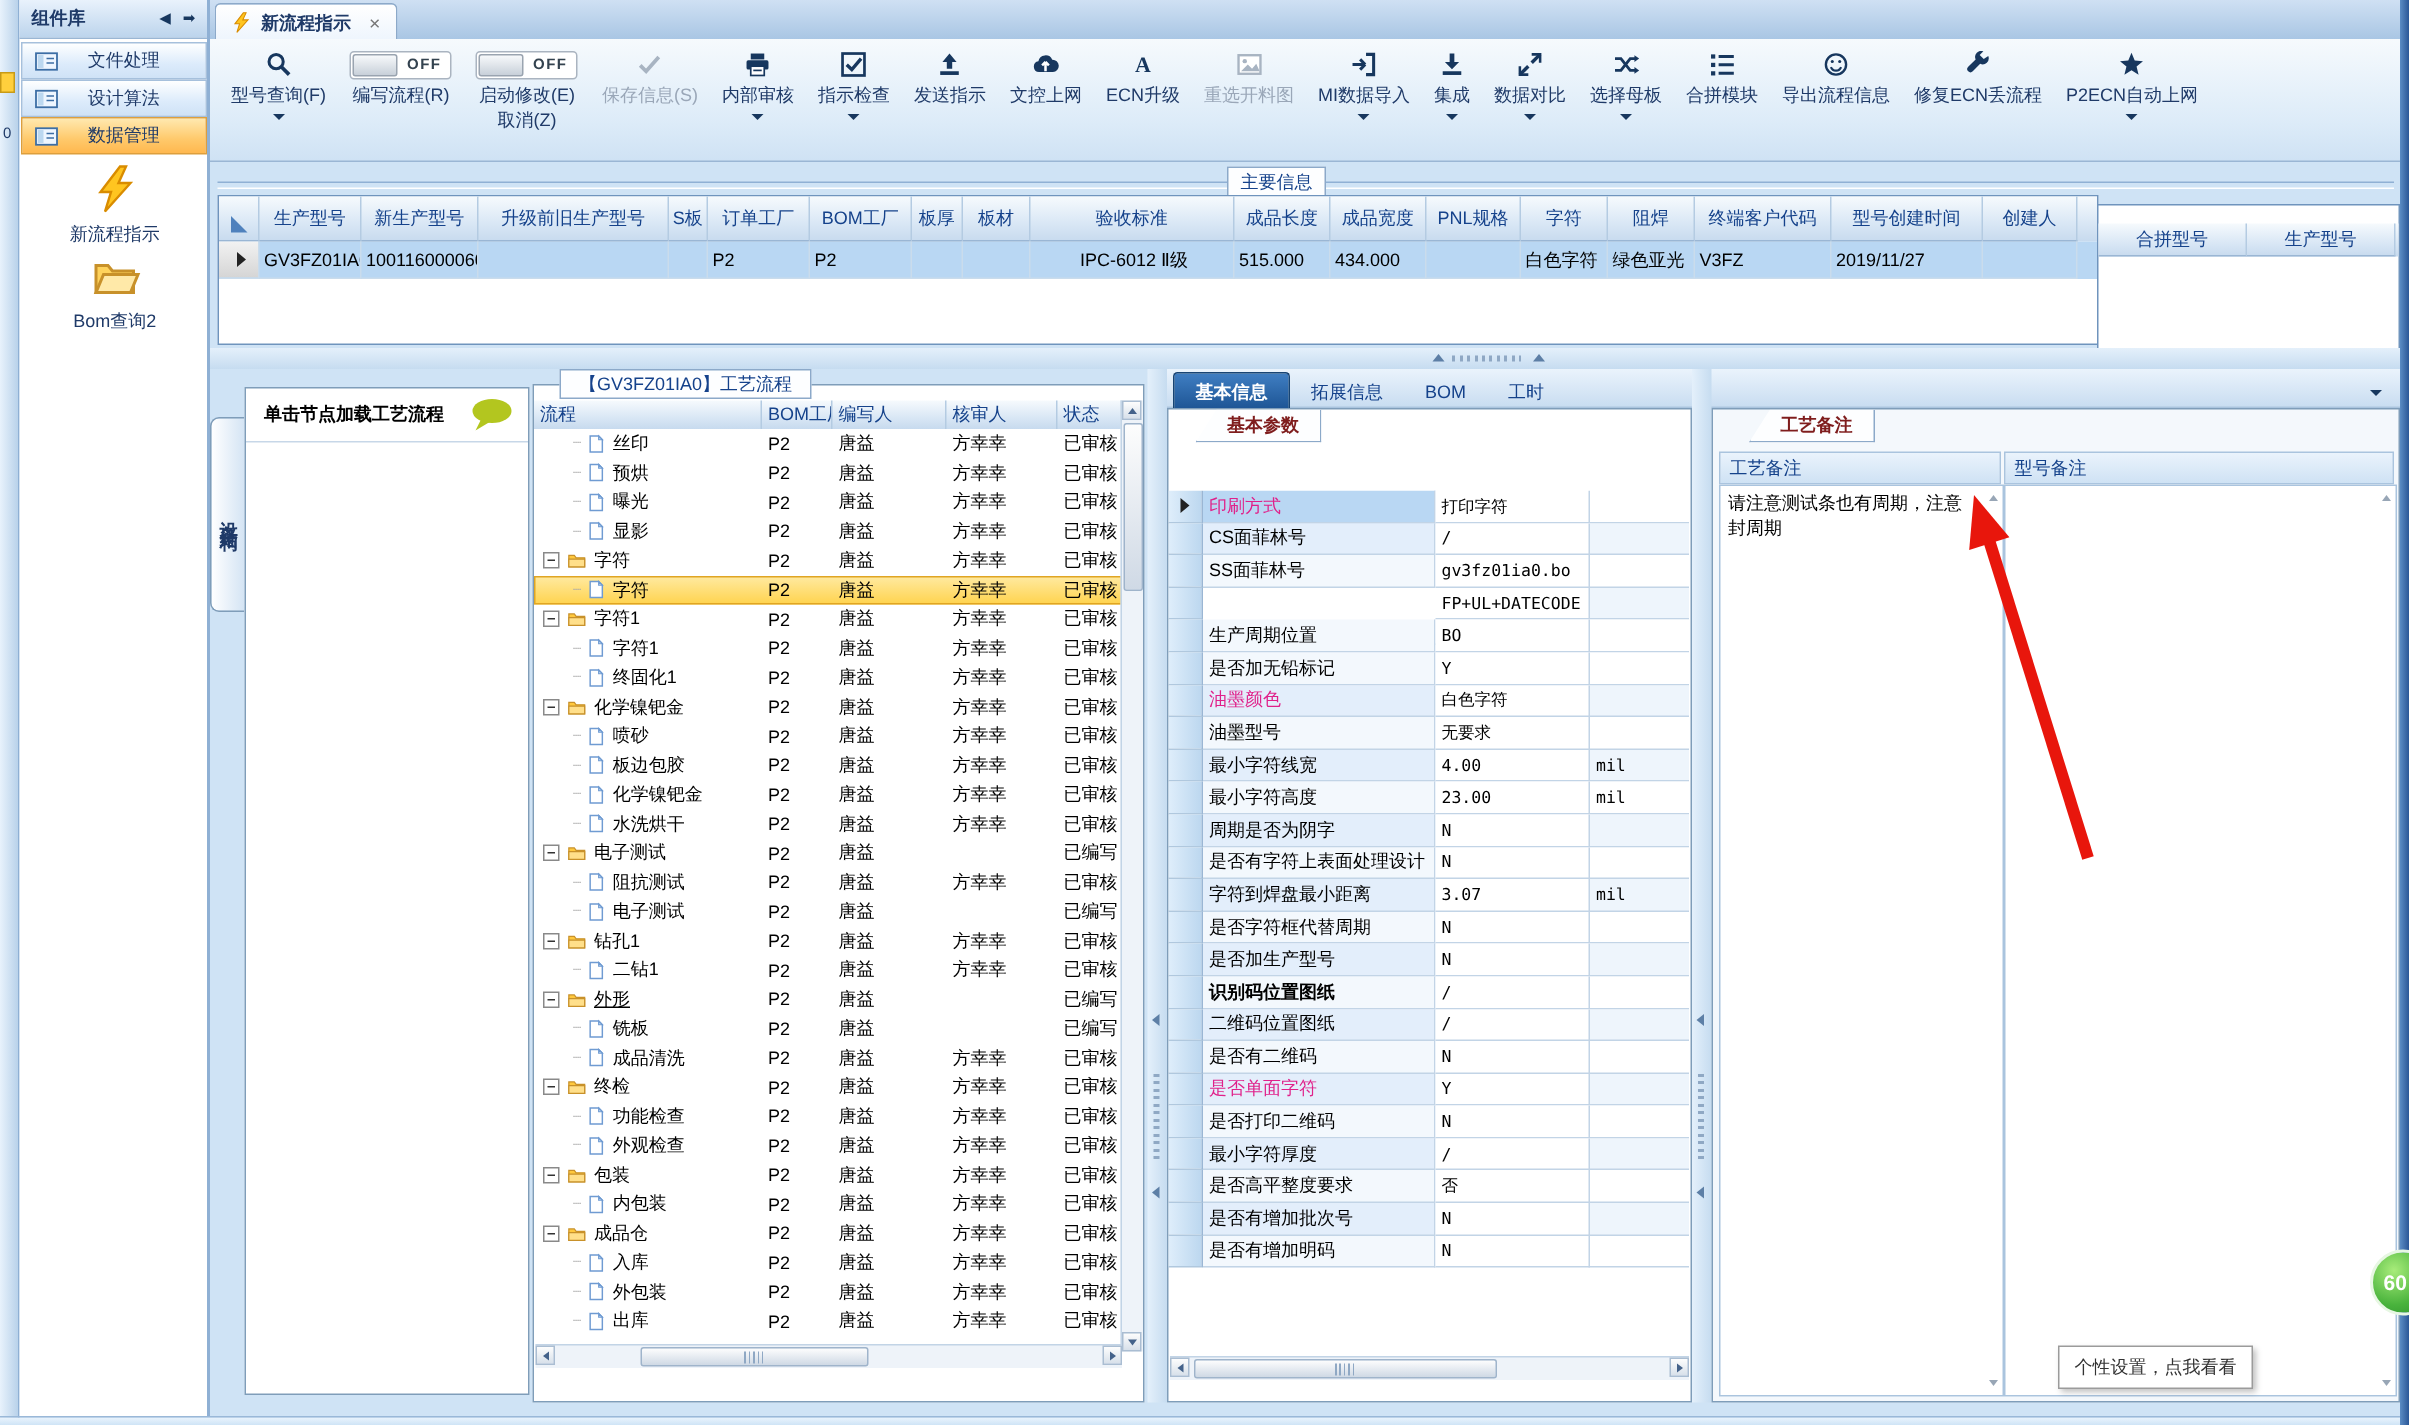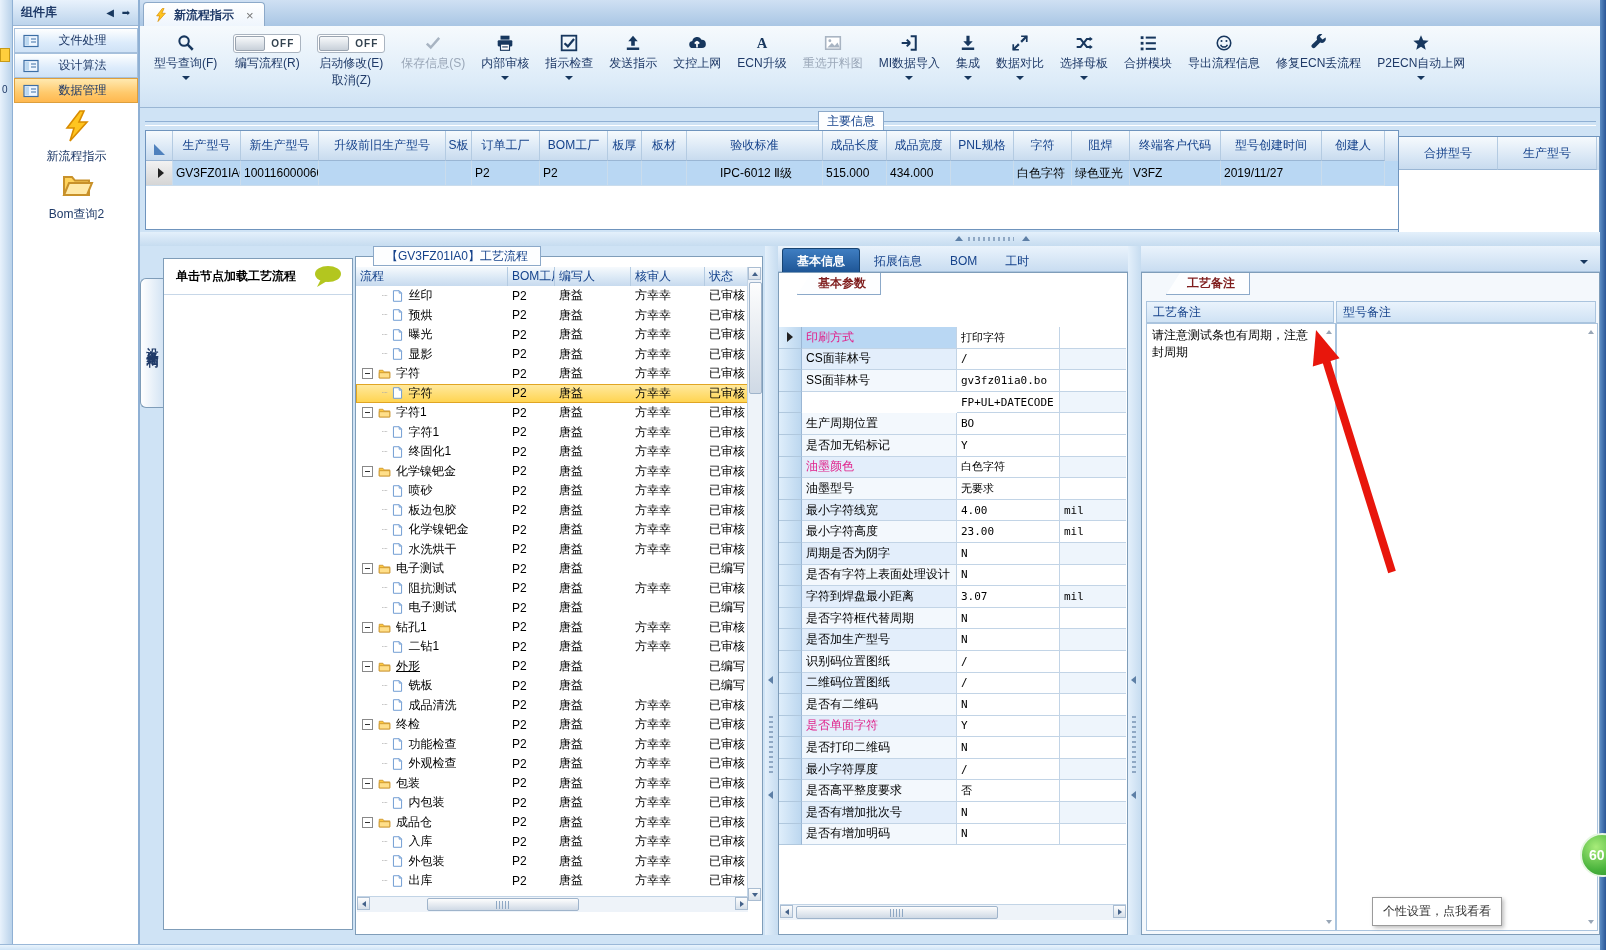--- a/index.html
+++ b/index.html
@@ -56,21 +56,21 @@
   .g-head{display:flex;height:30px;background:linear-gradient(#f6fafd,#d9e7f5 60%,#c7daee);}
   .g-head .hc{border-right:1px solid #b4cbe2;border-bottom:1px solid #9ab6d4;color:#15428b;display:flex;align-items:center;justify-content:center;
               box-sizing:border-box;overflow:hidden;white-space:nowrap;font-size:12px;}
   .g-row{display:flex;height:25px;background:#b9d7f3;}
   .g-row .dc{border-right:1px solid #cadcec;border-bottom:1px solid #cadcec;display:flex;align-items:center;padding-left:3px;
              box-sizing:border-box;overflow:hidden;white-space:nowrap;font-size:12px;}
   .corner-tri{width:0;height:0;border-bottom:11px solid #4f81bd;border-right:11px solid transparent;margin:8px auto 0;}
   .rowmark{background:linear-gradient(#f2f2f2,#d5d5d5);display:flex;align-items:center;justify-content:center;}
   .tri-right{width:0;height:0;border-top:5px solid transparent;border-bottom:5px solid transparent;border-left:6px solid #222;}
   #minigrid{position:absolute;left:1258px;top:28px;width:200px;height:96px;background:#fff;border:1px solid #6f94bd;}
-  #minigrid .g-head{height:33px;}
+  #minigrid .g-head{height:22px;margin-top:12px;}
 
   
   #hsplit{left:140px;top:232px;width:1466px;height:14px;background:linear-gradient(#e4f0fb,#c6dcf0);}
   .dots-h{position:absolute;left:828px;top:5px;width:46px;height:4px;
           background:repeating-linear-gradient(90deg,#8fa8c4 0 2px,transparent 2px 5px);}
   .tri-up{width:0;height:0;border-left:4px solid transparent;border-right:4px solid transparent;border-bottom:5px solid #5d7fa6;position:absolute;top:4px;}
   .vsplit{top:246px;width:13px;height:689px;background:linear-gradient(90deg,#e4f0fb,#c6dcf0);}
   .dots-v{position:absolute;top:470px;left:4px;width:4px;height:60px;
           background:repeating-linear-gradient(#8fa8c4 0 2px,transparent 2px 5px);}
   .vsplit .tri-l{position:absolute;top:430px;left:3px;width:0;height:0;border-top:4px solid transparent;border-bottom:4px solid transparent;border-right:5px solid #5d7fa6;}
@@ -1148,21 +1148,21 @@
           <div class="p-cell p-val" style="width: 67px; flex: 0 0 auto; background: rgb(255, 255, 255);"></div>
         </div>
         <div class="p-row">
           <div class="p-mark" style="width: 22px; flex: 0 0 auto;"></div>
           <div class="p-cell p-item" style="width: 155px; flex: 0 0 auto; background: rgb(227, 238, 251);">是否加生产型号</div>
           <div class="p-cell p-val" style="width: 103px; flex: 0 0 auto;">N</div>
           <div class="p-cell p-val" style="width: 67px; flex: 0 0 auto; background: rgb(238, 245, 252);"></div>
         </div>
         <div class="p-row">
           <div class="p-mark" style="width: 22px; flex: 0 0 auto;"></div>
-          <div class="p-cell p-item" style="width: 155px; flex: 0 0 auto; background: rgb(243, 248, 253);">识别码位置图纸</div>
+          <div class="p-cell p-item" style="width: 155px; flex: 0 0 auto; background: rgb(243, 248, 253); font-weight: bold;">识别码位置图纸</div>
           <div class="p-cell p-val" style="width: 103px; flex: 0 0 auto;">/</div>
           <div class="p-cell p-val" style="width: 67px; flex: 0 0 auto; background: rgb(255, 255, 255);"></div>
         </div>
         <div class="p-row">
           <div class="p-mark" style="width: 22px; flex: 0 0 auto;"></div>
           <div class="p-cell p-item" style="width: 155px; flex: 0 0 auto; background: rgb(227, 238, 251);">二维码位置图纸</div>
           <div class="p-cell p-val" style="width: 103px; flex: 0 0 auto;">/</div>
           <div class="p-cell p-val" style="width: 67px; flex: 0 0 auto; background: rgb(238, 245, 252);"></div>
         </div>
         <div class="p-row">

